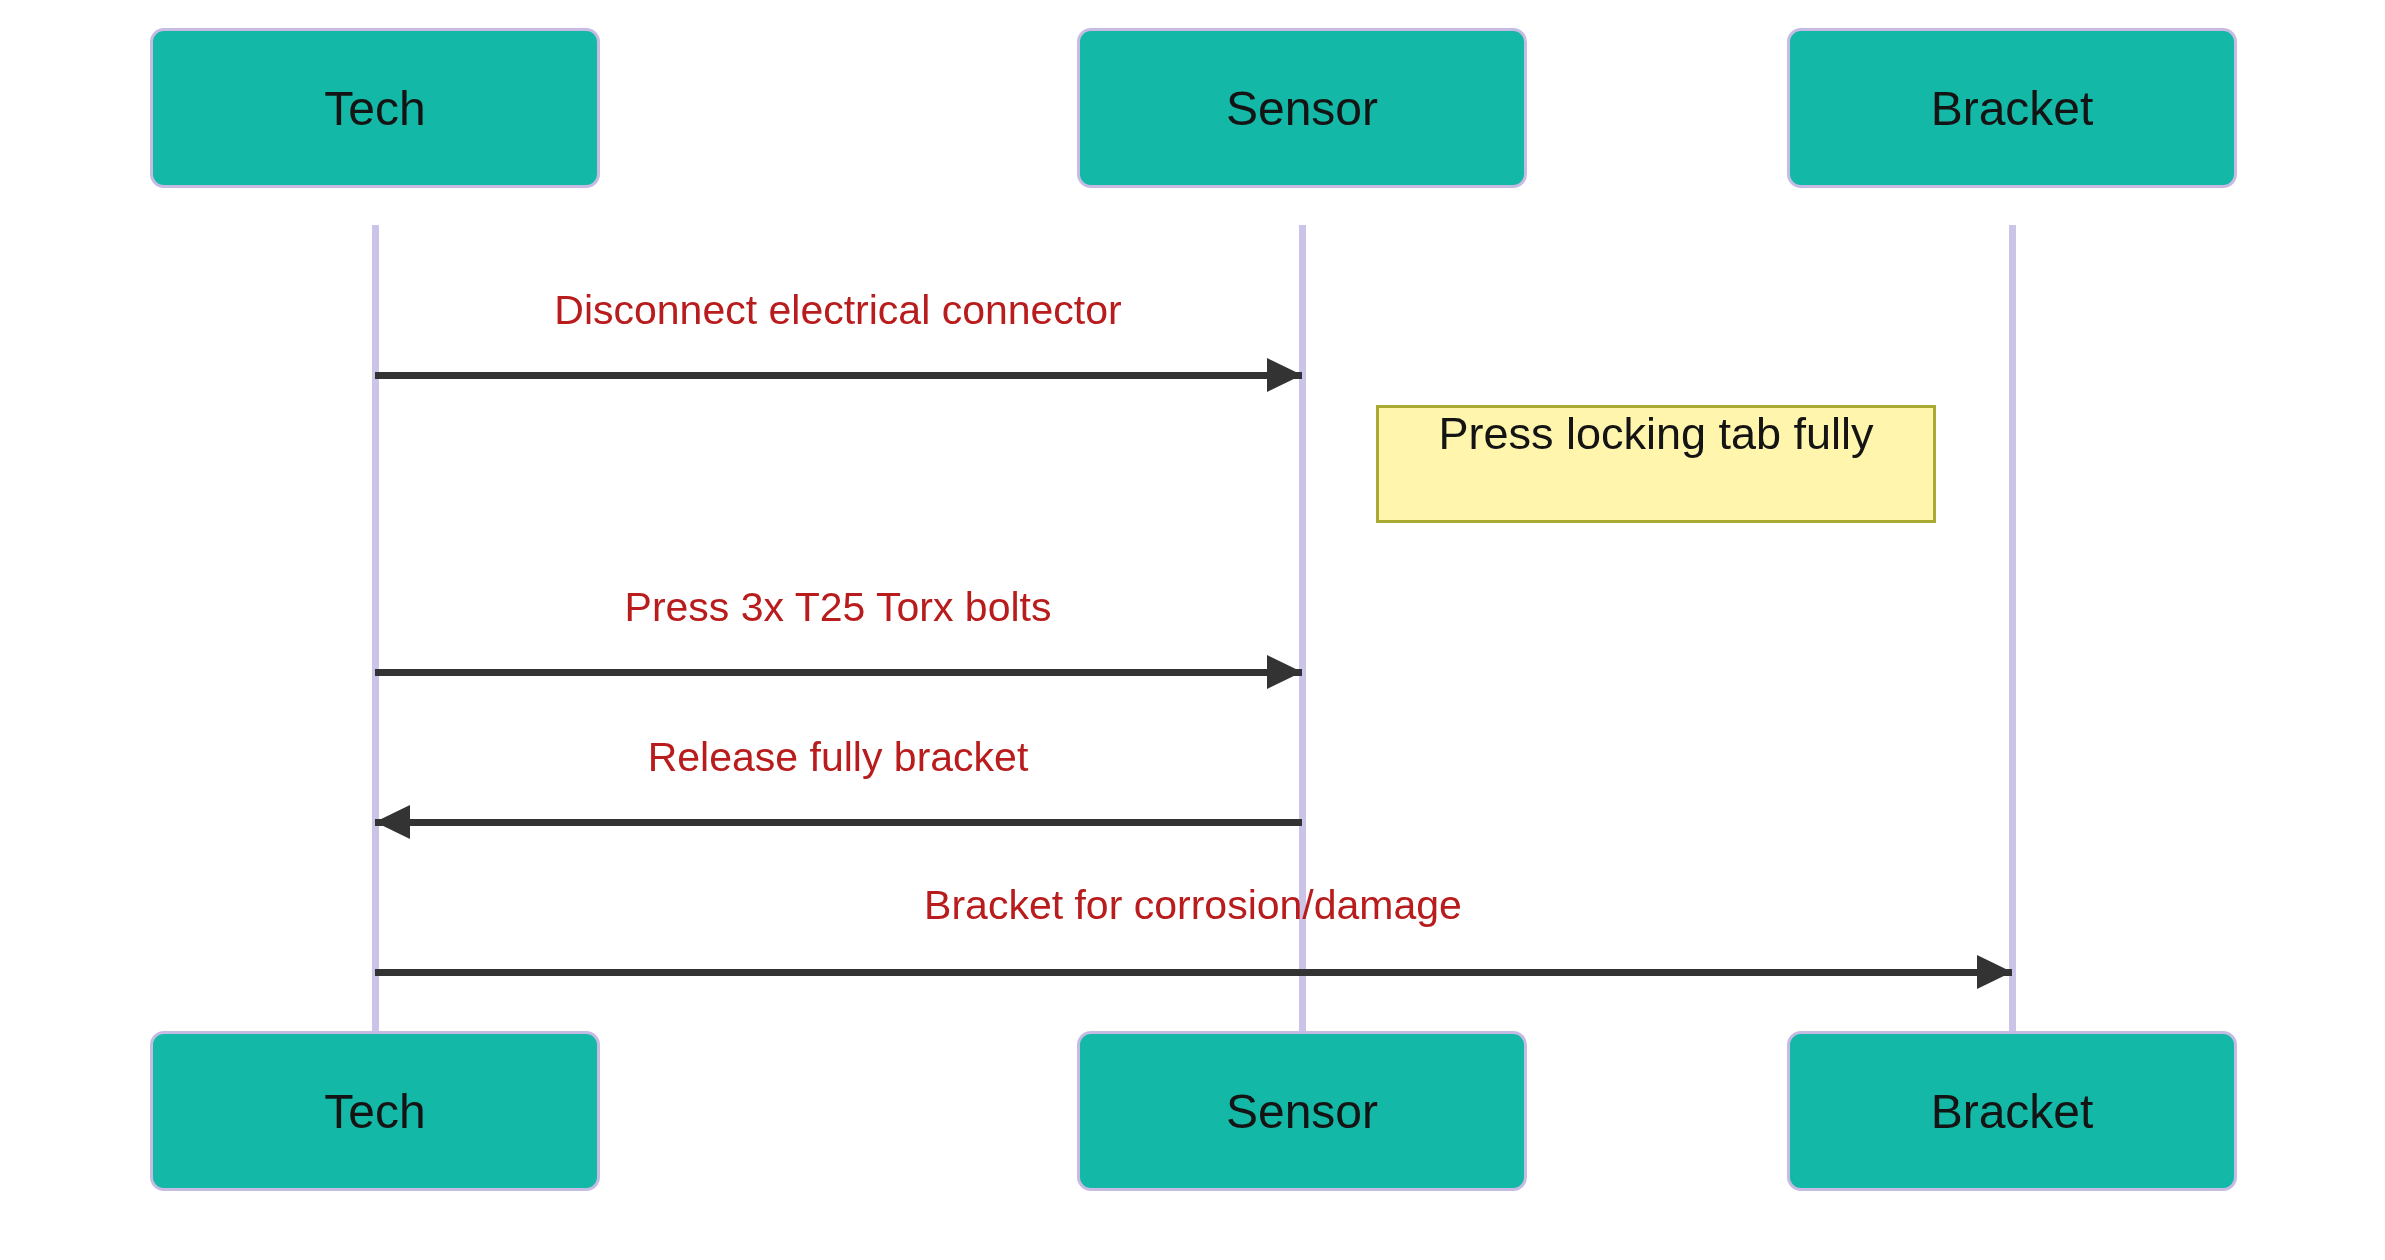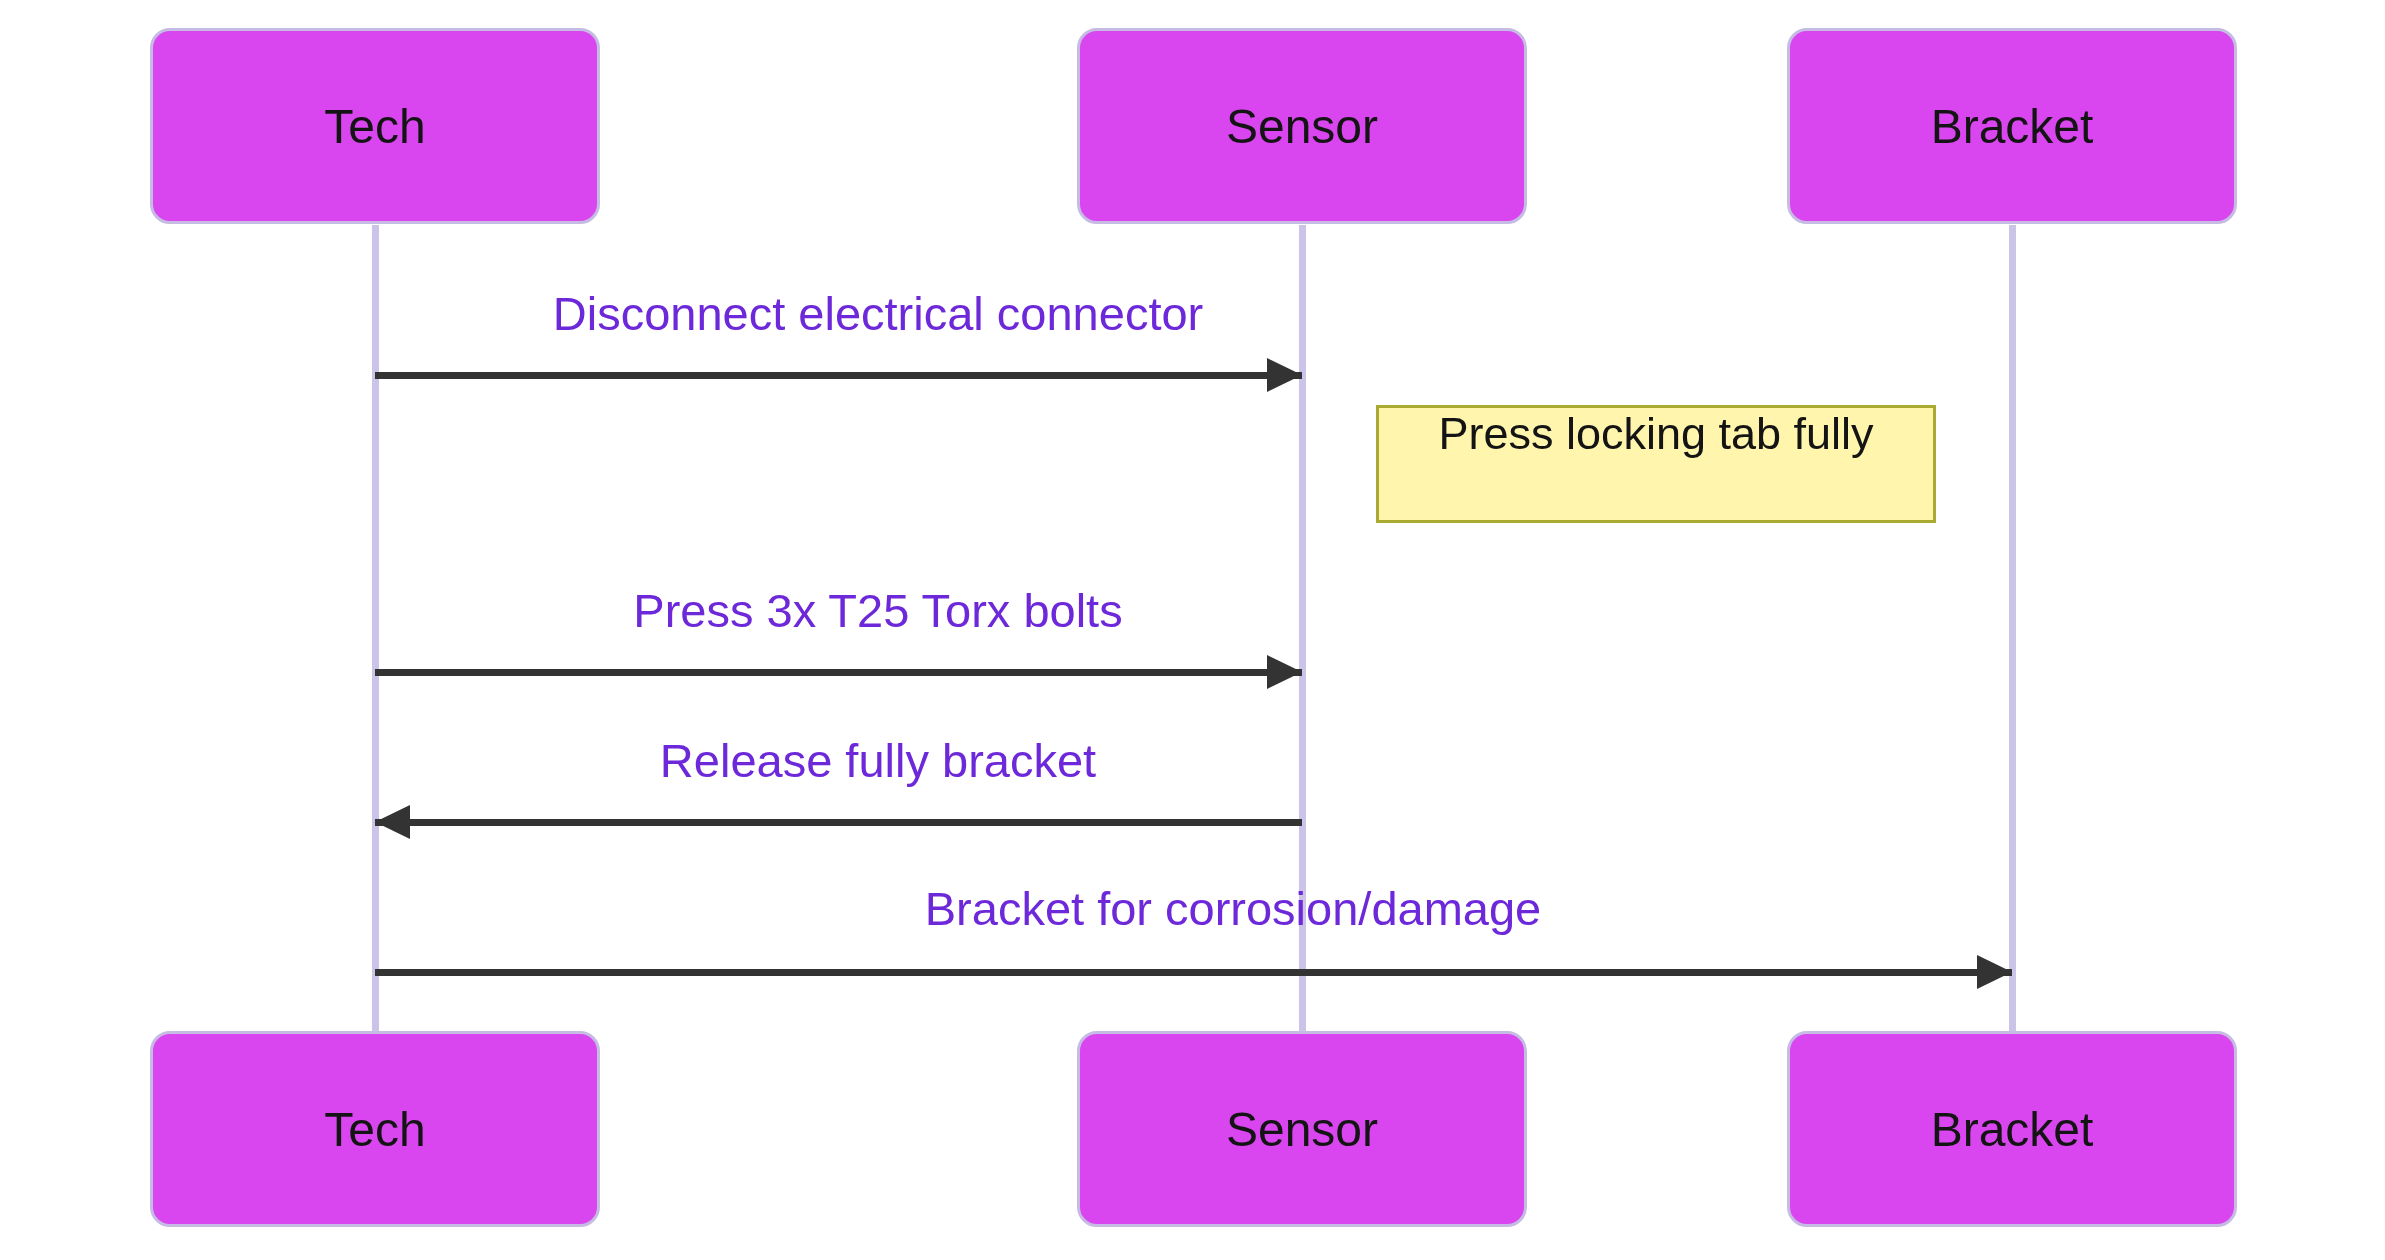--- a/index.html
+++ b/index.html
@@ -18,39 +18,38 @@
   .lifeline {
     position: absolute;
     width: 7px;
     top: 225px;
     height: 806px;
     background: #cbc3e8;
   }
   .actor-box {
     position: absolute;
     width: 450px;
-    height: 196px;
+    height: 160px;
     box-sizing: border-box;
-    background: #d946ef;
+    background: #14b8a6;
     border: 3px solid #c5bbe3;
-    border-radius: 20px;
+    border-radius: 14px;
     display: flex;
     align-items: center;
     justify-content: center;
     font-size: 48px;
     color: #141414;
   }
   .msg-label {
     position: absolute;
     transform: translateX(-50%);
-    font-size: 47px;
-    color: #6d28d9;
+    font-size: 41px;
+    color: #b91c1c;
     white-space: nowrap;
     line-height: 1.15;
-    margin-left: 40px;
   }
   .msg-line {
     position: absolute;
     height: 7px;
     background: #333333;
   }
   .arrow-right {
     position: absolute;
     width: 0;
     height: 0;

